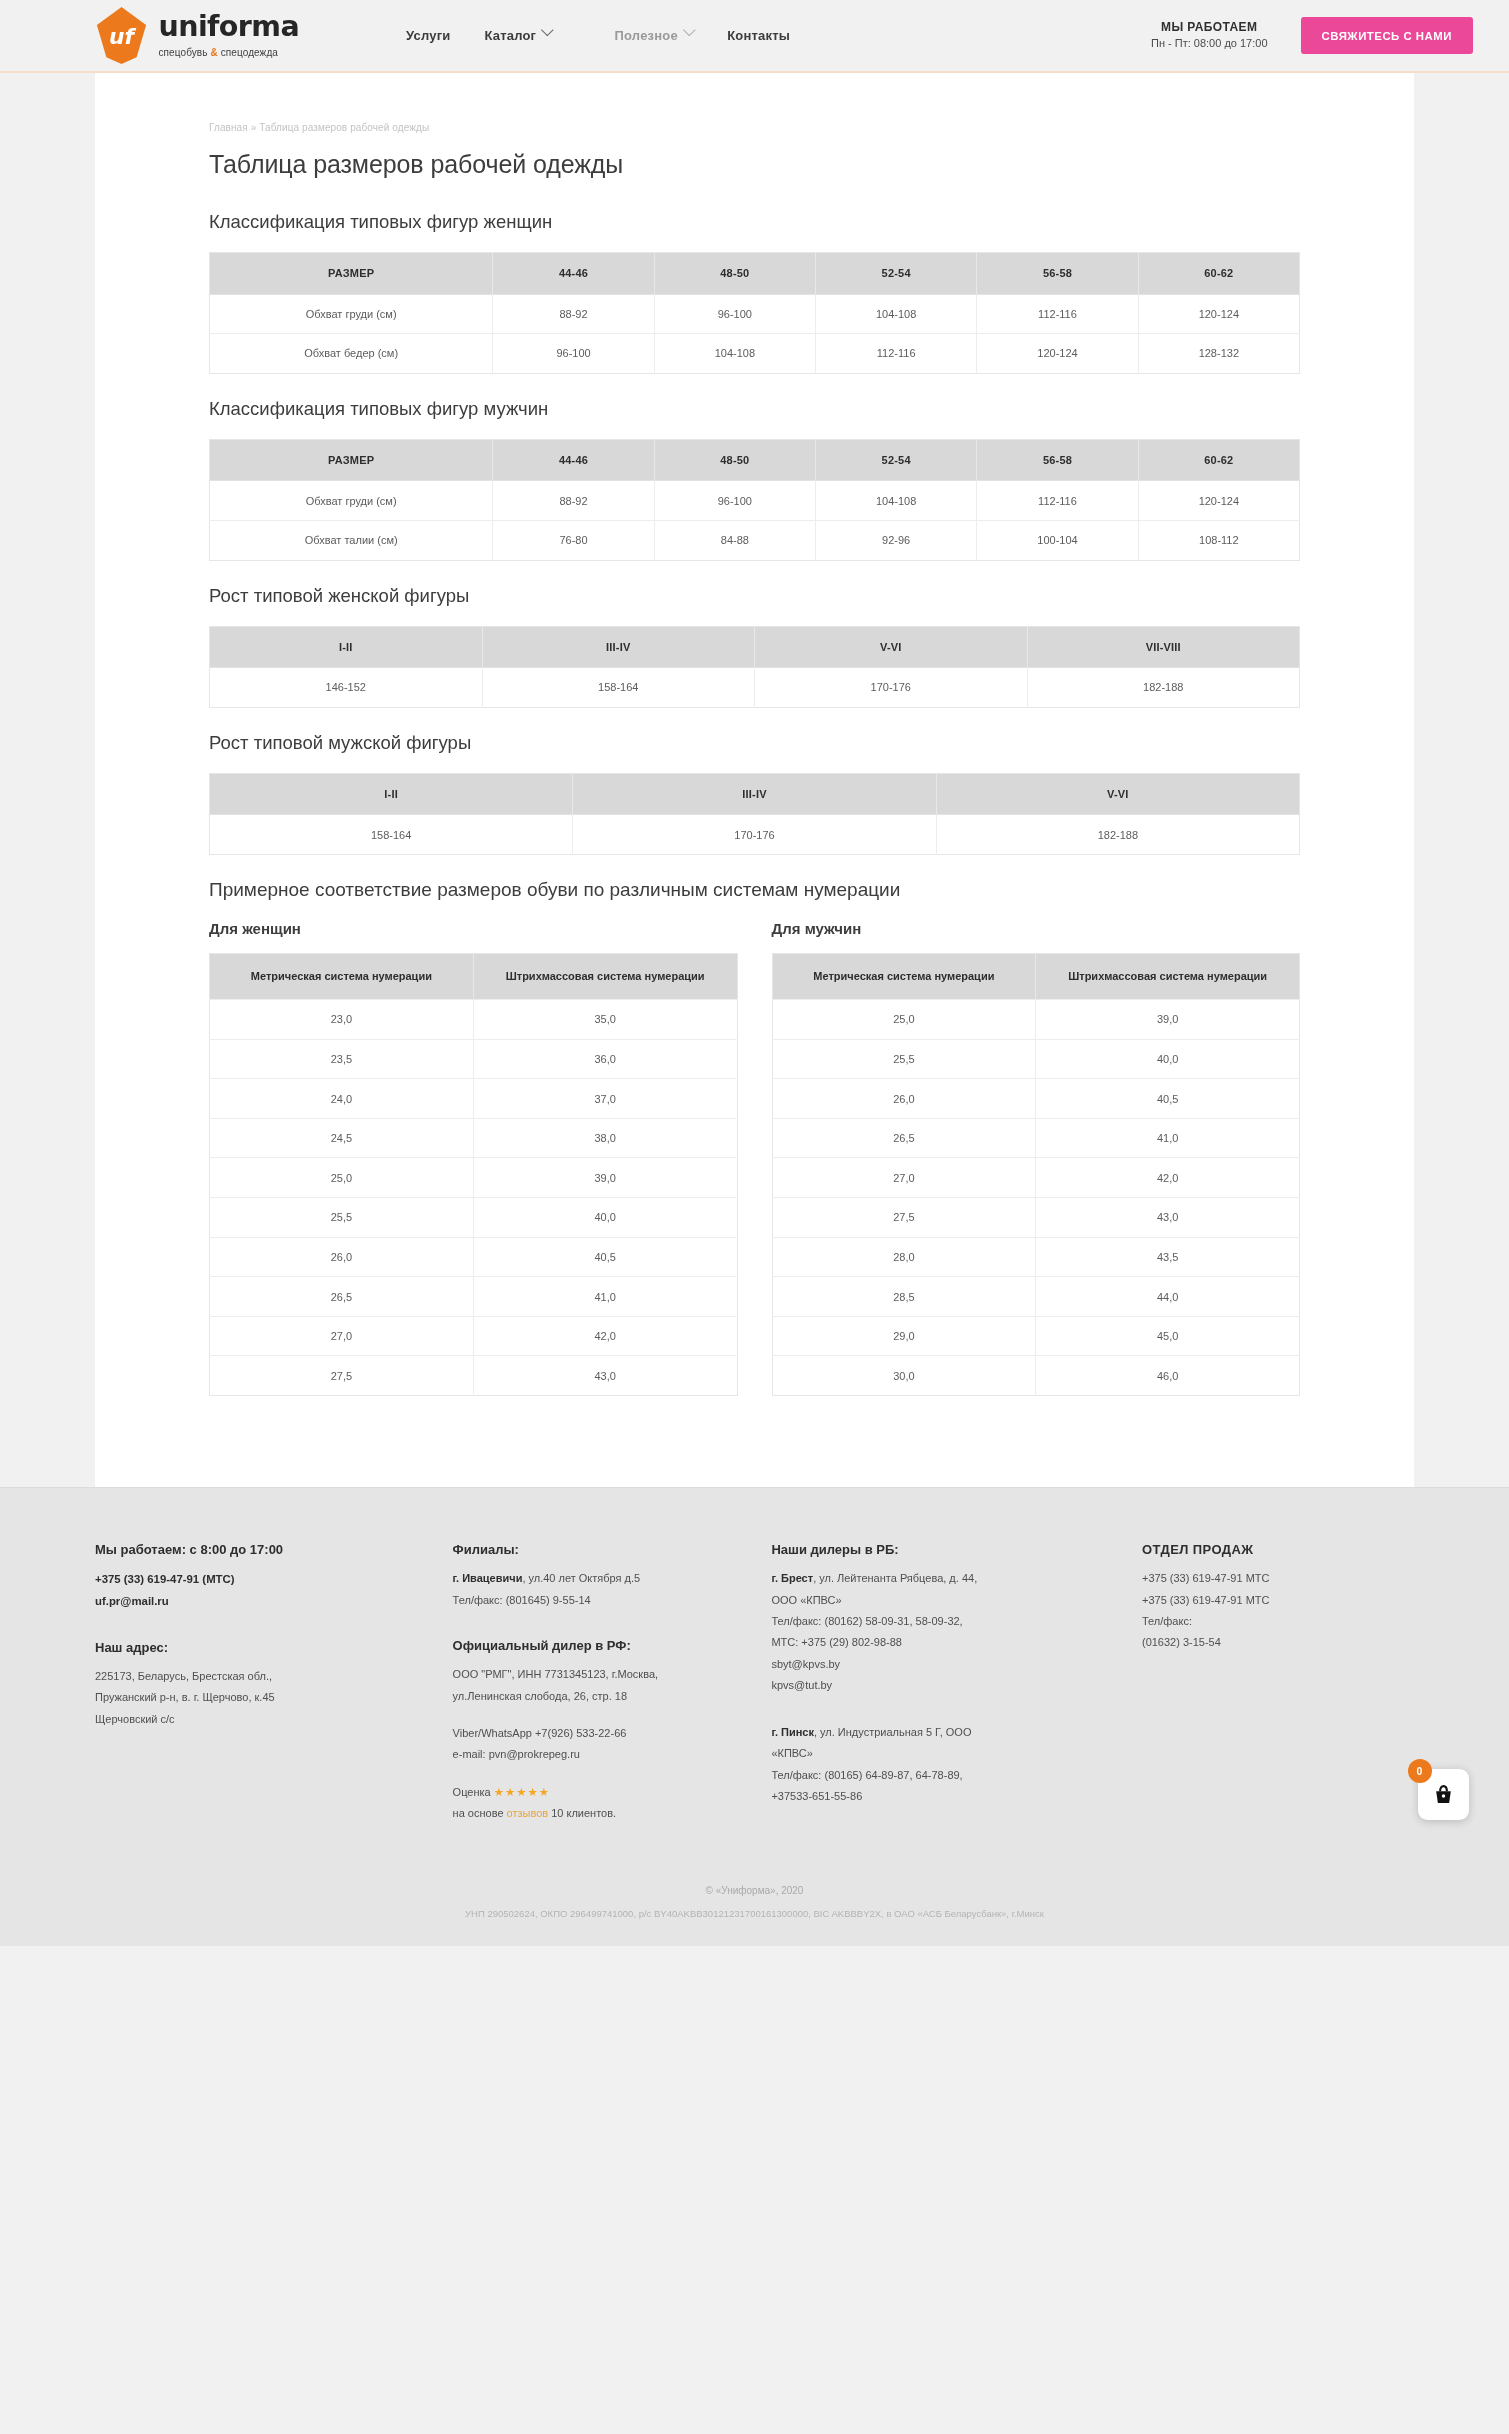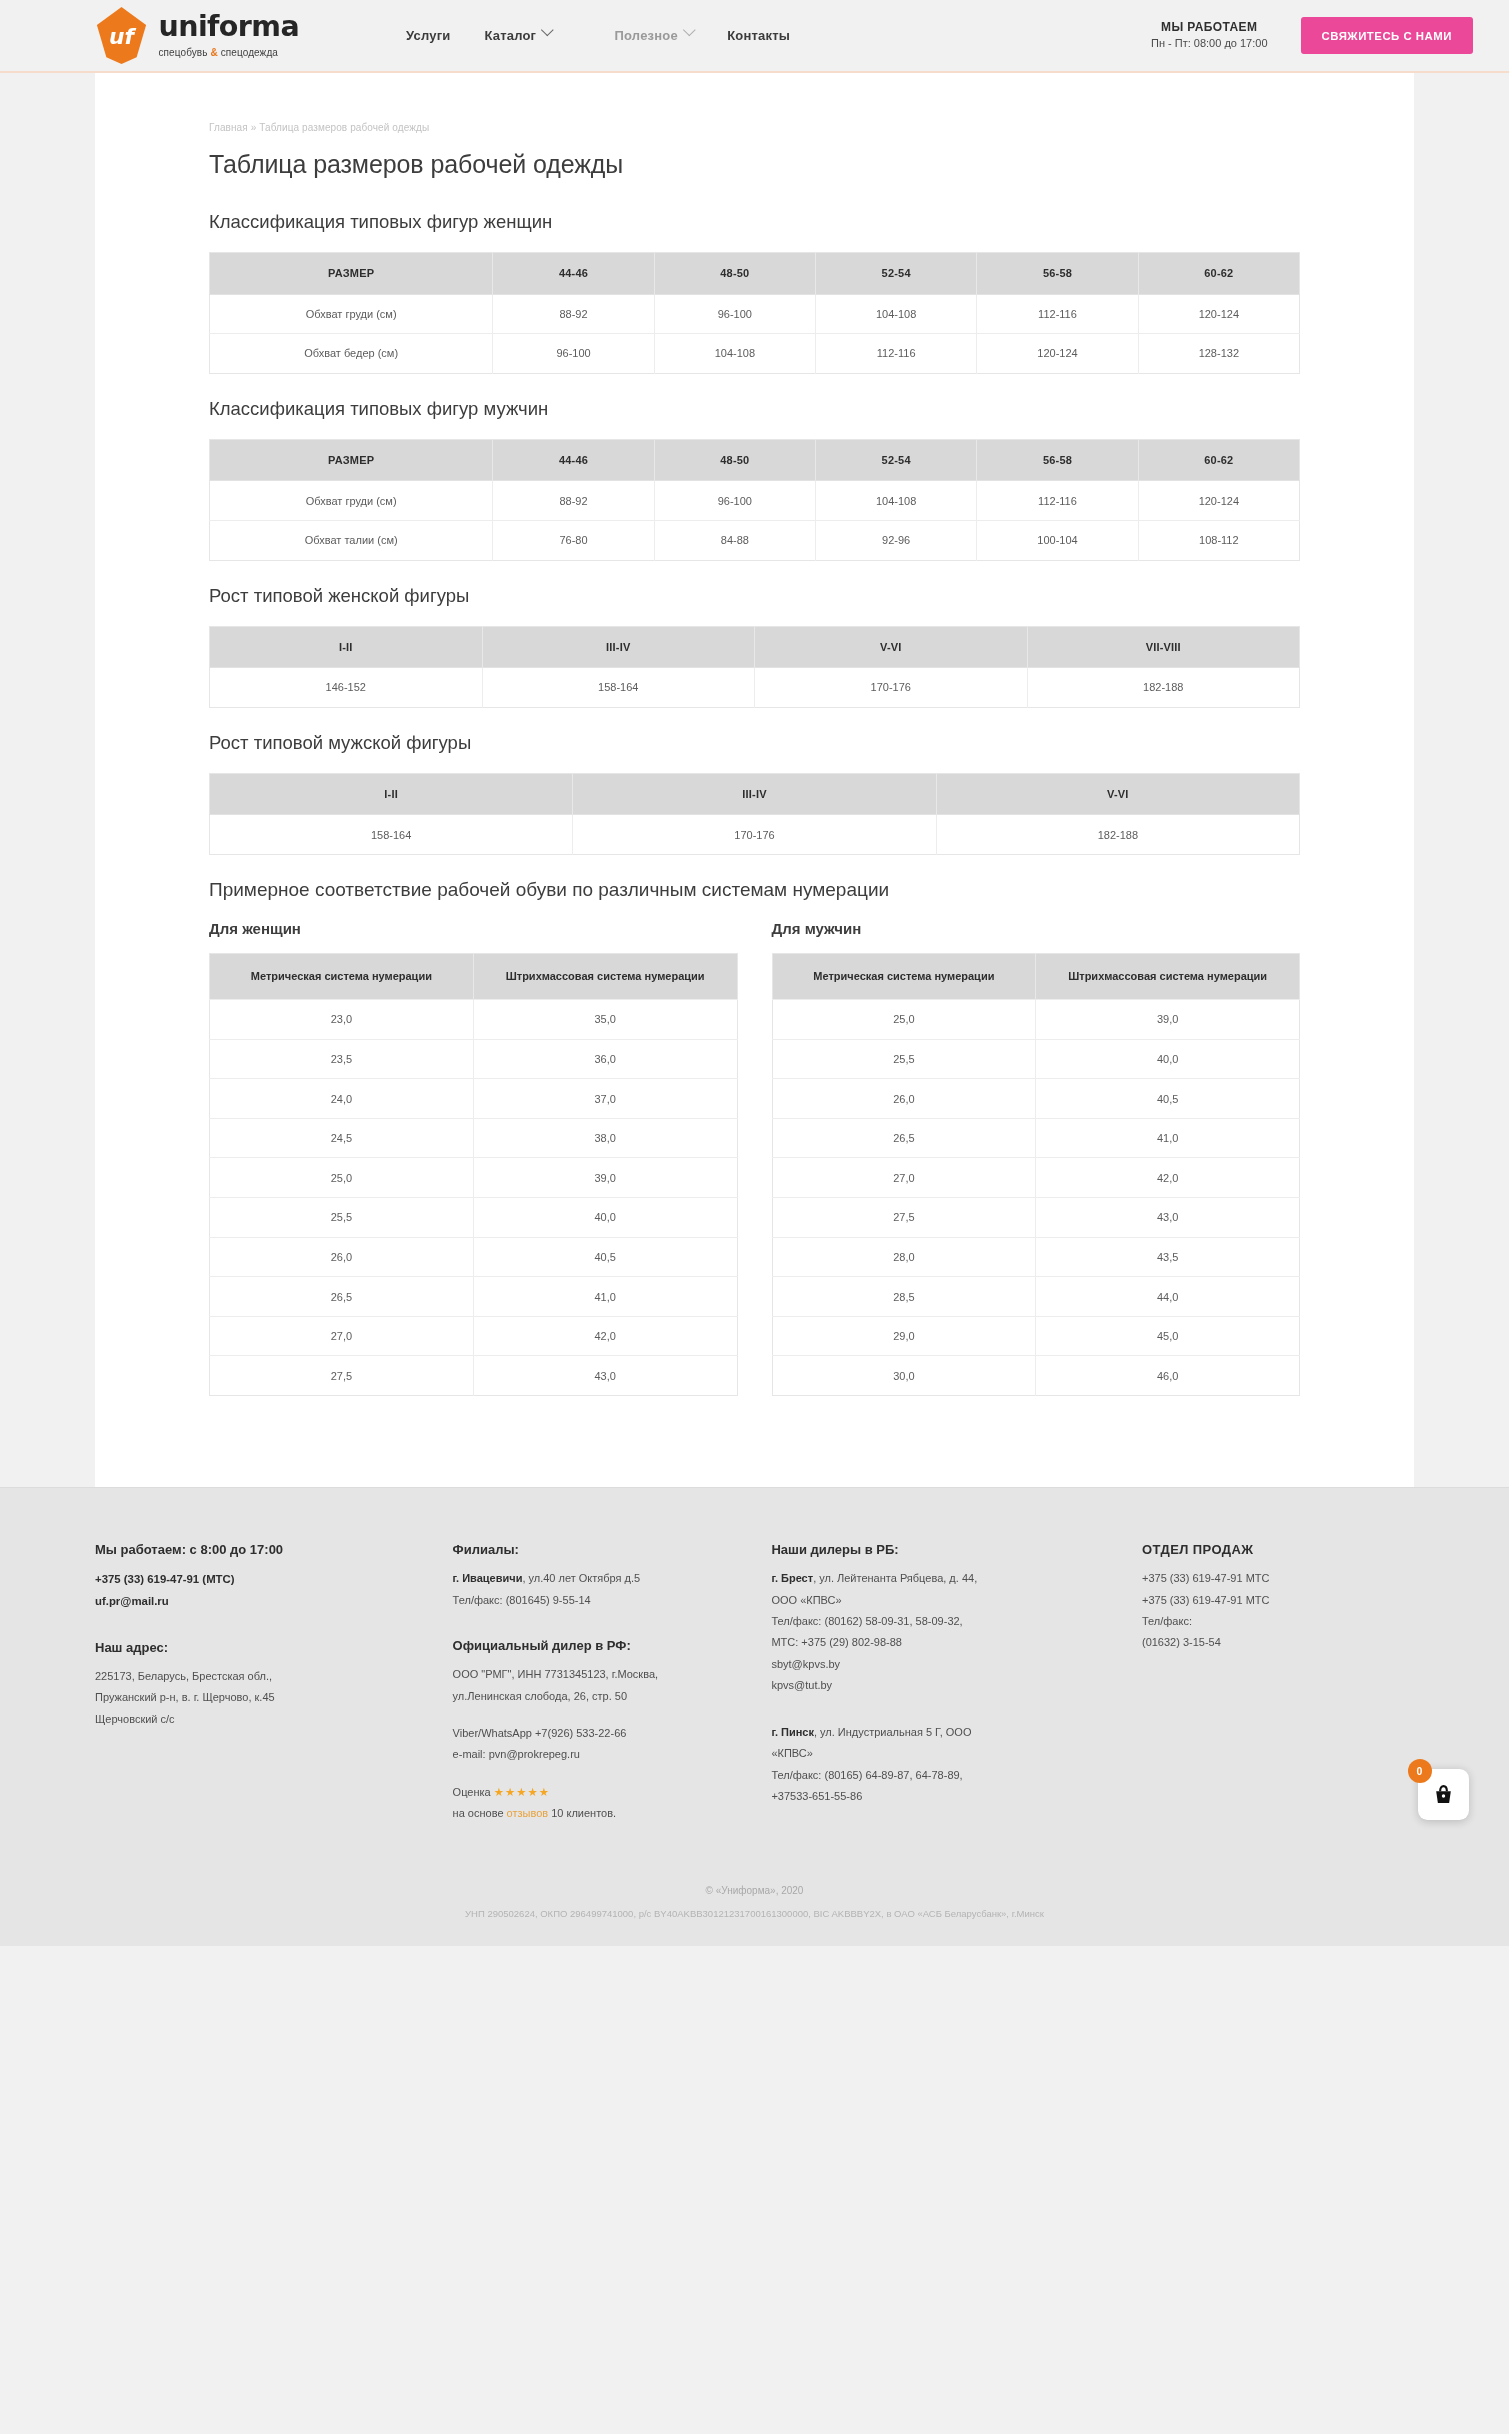--- a/index.html
+++ b/index.html
@@ -439,21 +439,21 @@
           <tr>
         <td>158-164</td>
         <td>170-176</td>
         <td>182-188</td>
       </tr>
         </tbody>
     </table>
   </section>
 
   <section class="section">
-    <h2 class="section-title wide">Примерное соответствие рабочей обуви по различным системам нумерации</h2>
+    <h2 class="section-title wide">Примерное соответствие размеров обуви по различным системам нумерации</h2>
     <div class="shoe-row">
 
       <div class="shoe-col">
         <h3 class="sub-title">Для женщин</h3>
         <table class="shoe-table">
           <thead>
               <tr>
             <th>Метрическая система нумерации</th>
             <th>Штрихмассовая система нумерации</th>
           </tr>
@@ -576,21 +576,21 @@
       <div class="f-line">Щерчовский с/с</div>
     </div>
 
     <div class="fcol c2">
       <div class="f-head">Филиалы:</div>
       <div class="f-line"><b>г. Ивацевичи</b><span>, ул.40 лет Октября д.5</span></div>
       <div class="f-line">Тел/факс: (801645) 9-55-14</div>
       <div class="f-gap"></div>
       <div class="f-head">Официальный дилер в РФ:</div>
       <div class="f-line">ООО "РМГ",  ИНН 7731345123, г.Москва,</div>
-      <div class="f-line">ул.Ленинская слобода, 26, стр. 50</div>
+      <div class="f-line">ул.Ленинская слобода, 26, стр. 18</div>
       <div class="f-gap sm"></div>
       <div class="f-line">Viber/WhatsApp +7(926) 533-22-66</div>
       <div class="f-line">e-mail: pvn@prokrepeg.ru</div>
       <div class="f-gap sm"></div>
       <div class="rating-line">
         <span>Оценка</span>
         <span class="stars">★★★★★</span>
       </div>
       <div class="rating-line">
         <span>на основе</span>

